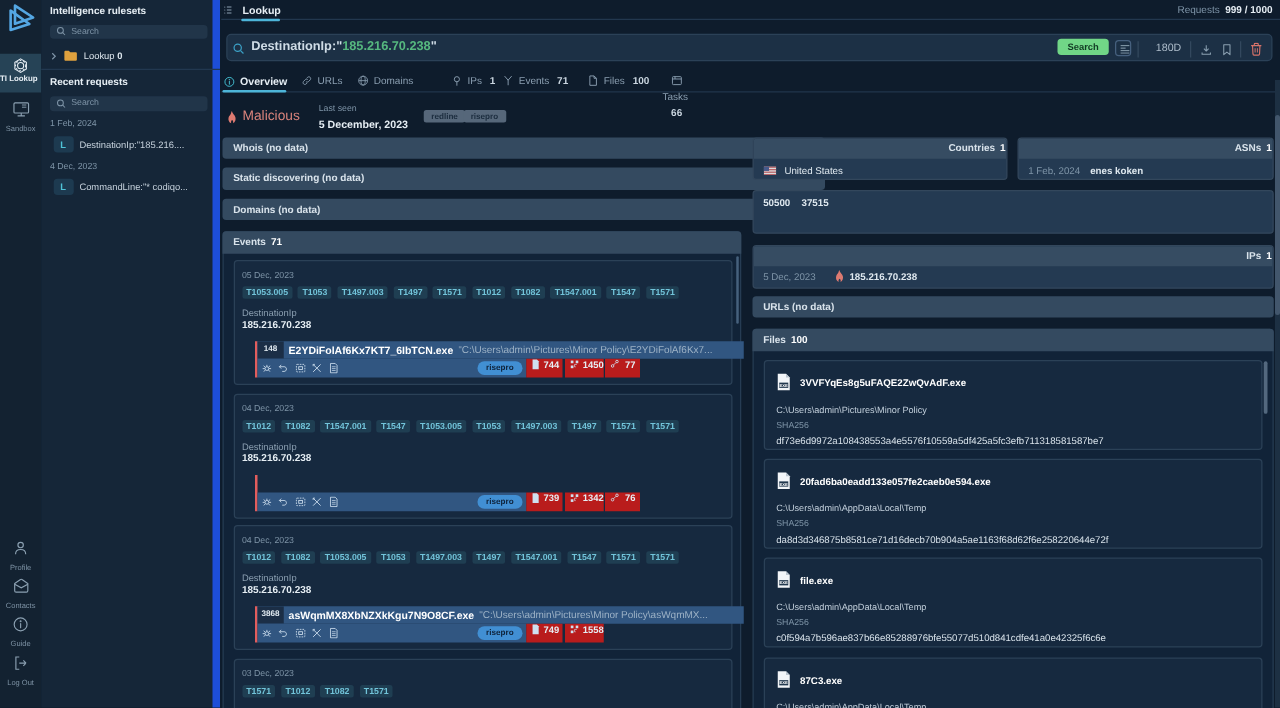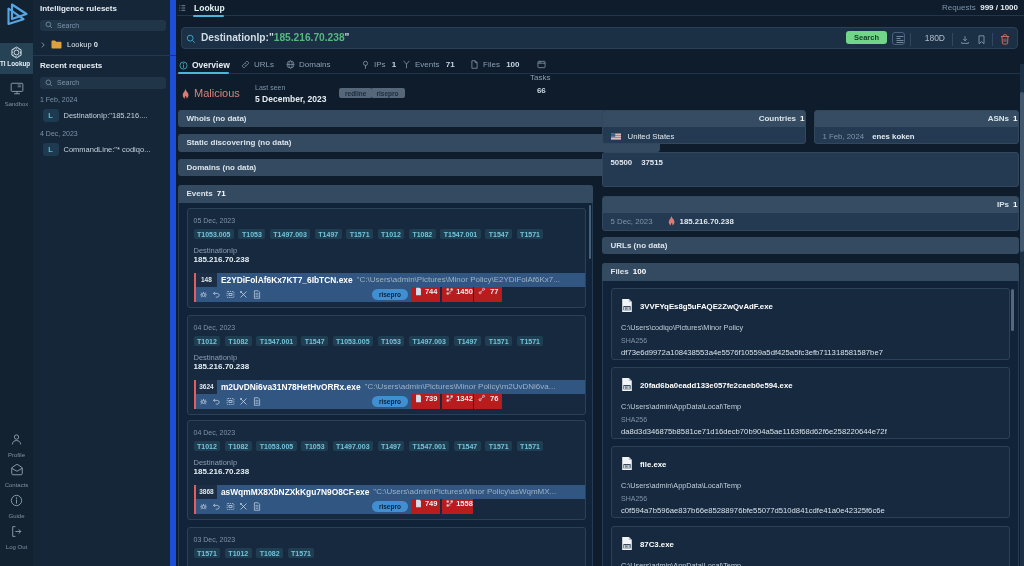--- a/index.html
+++ b/index.html
@@ -64,21 +64,21 @@
 .bar b { color:#fff; margin-left:4px; }
 
 
 #events-panel { position:absolute; left:0; top:106.5px; width:415px; height:482px; background:#112338; border:1px solid #263c53; border-radius:3px; }
 .ev-card { position:absolute; left:7.5px; width:399px; height:99.5px; background:#16293f; border:1px solid #2b4157; border-radius:3px; }
 .ev-date { position:absolute; left:6px; top:8px; font-size:7px; color:#7e94a7; }
 .tags { position:absolute; left:6px; top:20px; display:flex; gap:4.5px; }
 .tag { height:10px; background:#1f3e52; border-radius:2px; color:#72c4da; font-size:7px; font-weight:bold; display:flex; align-items:center; padding:0 3.5px; }
 .ev-lbl { position:absolute; left:6px; top:36.5px; font-size:7.5px; color:#8b9fb1; }
 .ev-ip { position:absolute; left:6px; top:45.5px; font-size:8px; font-weight:bold; color:#e6eef4; }
-.proc { position:absolute; left:6px; top:63.5px; width:391.5px; height:29px; }
+.proc { position:absolute; left:16px; top:63.5px; width:391.5px; height:29px; }
 .proc .redbar { position:absolute; left:0; top:0; width:2.4px; height:29px; background:#e25d5d; }
 .proc .r1 { position:absolute; left:2.4px; top:0; width:389px; height:14.5px; background:#315681; display:flex; align-items:center; overflow:hidden; }
 .proc .pid { width:21px; height:14.5px; background:#1b2e46; color:#dfe8ef; font-size:6.5px; font-weight:bold; display:flex; align-items:center; justify-content:center; flex:none; }
 .proc .fname { color:#fff; font-size:8.4px; font-weight:bold; margin-left:4px; white-space:nowrap; }
 .proc .fpath { color:#9db2c6; font-size:8px; margin-left:4px; white-space:nowrap; overflow:hidden; }
 .proc .r2 { position:absolute; left:2.4px; top:14.5px; width:215px; height:14.5px; background:#315681; display:flex; align-items:center; }
 .proc .icons { margin-left:3px; display:flex; gap:4.5px; align-items:center; }
 .bluepill { height:10.5px; background:#418fd3; border-radius:5.5px; color:#0e2239; font-size:6.5px; font-weight:bold; display:flex; align-items:center; padding:0 7px; }
 .counts { position:absolute; left:215px; top:0; height:14.5px; display:flex; gap:1.5px; color:#e6eef4; font-size:7.5px; font-weight:bold; }
 .cbox { background:#b91c1c; height:14.5px; display:flex; align-items:flex-start; }
@@ -379,25 +379,20 @@
             <span class="tag">T1053</span>
             <span class="tag">T1497.003</span>
             <span class="tag">T1497</span>
             <span class="tag">T1571</span>
             <span class="tag">T1571</span>
           </div>
         <div class="ev-lbl">DestinationIp</div>
         <div class="ev-ip">185.216.70.238</div>
         <div class="proc">
           <div class="redbar"></div>
-          <div class="r1">
-              <div class="pid">3624</div>
-              <span class="fname">m2UvDNi6va31N78HetHvORRx.exe</span>
-              <span class="fpath">"C:\Users\admin\Pictures\Minor Policy\m2UvDNi6va...</span>
-            </div>
           <div class="r2">
             <div class="icons">
                 <svg width="9" height="9" viewBox="0 0 24 24" fill="none" stroke="#cfe0ef" stroke-width="1.8">
                   <circle cx="12" cy="13" r="4"></circle>
                   <path d="M12 9 L12 5 M8.5 10 L5 7 M15.5 10 L19 7 M7.5 13 L3 13 M16.5 13 L21 13 M8.5 16 L5.5 19.5 M15.5 16 L18.5 19.5"></path>
                 </svg>
                 <svg width="9" height="9" viewBox="0 0 24 24" fill="none" stroke="#cfe0ef" stroke-width="1.8">
                   <path d="M8 5 L4 9 L8 13 M4 9 L14 9 C17 9 19 11 19 14 C19 17 17 19 14 19 L10 19"></path>
                 </svg>
                 <svg width="9" height="9" viewBox="0 0 24 24" fill="none" stroke="#cfe0ef" stroke-width="1.8">
@@ -555,21 +550,21 @@
     <div id="files-panel">
       <div class="bar" style="left:-1px; top:-1px; width:416.5px; height:17.5px; border-radius:3px 3px 0 0;">Files <b>100</b></div>
       <div class="f-card" style="top:23.5px;">
         <svg class="f-ico" style="position:absolute; left:9px; top:9px;" width="12" height="15" viewBox="0 0 20 24">
             <path d="M2 1 L13 1 L18 6 L18 23 L2 23 Z" fill="#f2f5f8"></path>
             <path d="M13 1 L13 6 L18 6 Z" fill="#b9c4ce"></path>
             <rect x="4" y="13" width="12" height="7" fill="#22384e"></rect>
             <text x="10" y="18.8" font-size="5.5" font-weight="bold" fill="#fff" text-anchor="middle" font-family="Liberation Sans, sans-serif">EXE</text>
           </svg>
         <div class="f-name">3VVFYqEs8g5uFAQE2ZwQvAdF.exe</div>
-        <div class="f-path">C:\Users\codiqo\Pictures\Minor Policy</div>
+        <div class="f-path">C:\Users\admin\Pictures\Minor Policy</div>
         <div class="f-sha">SHA256</div>
         <div class="f-hash">df73e6d9972a108438553a4e5576f10559a5df425a5fc3efb711318581587be7</div>
       </div>
       <div class="f-card" style="top:102.5px;">
         <svg class="f-ico" style="position:absolute; left:9px; top:9px;" width="12" height="15" viewBox="0 0 20 24">
             <path d="M2 1 L13 1 L18 6 L18 23 L2 23 Z" fill="#f2f5f8"></path>
             <path d="M13 1 L13 6 L18 6 Z" fill="#b9c4ce"></path>
             <rect x="4" y="13" width="12" height="7" fill="#22384e"></rect>
             <text x="10" y="18.8" font-size="5.5" font-weight="bold" fill="#fff" text-anchor="middle" font-family="Liberation Sans, sans-serif">EXE</text>
           </svg>

